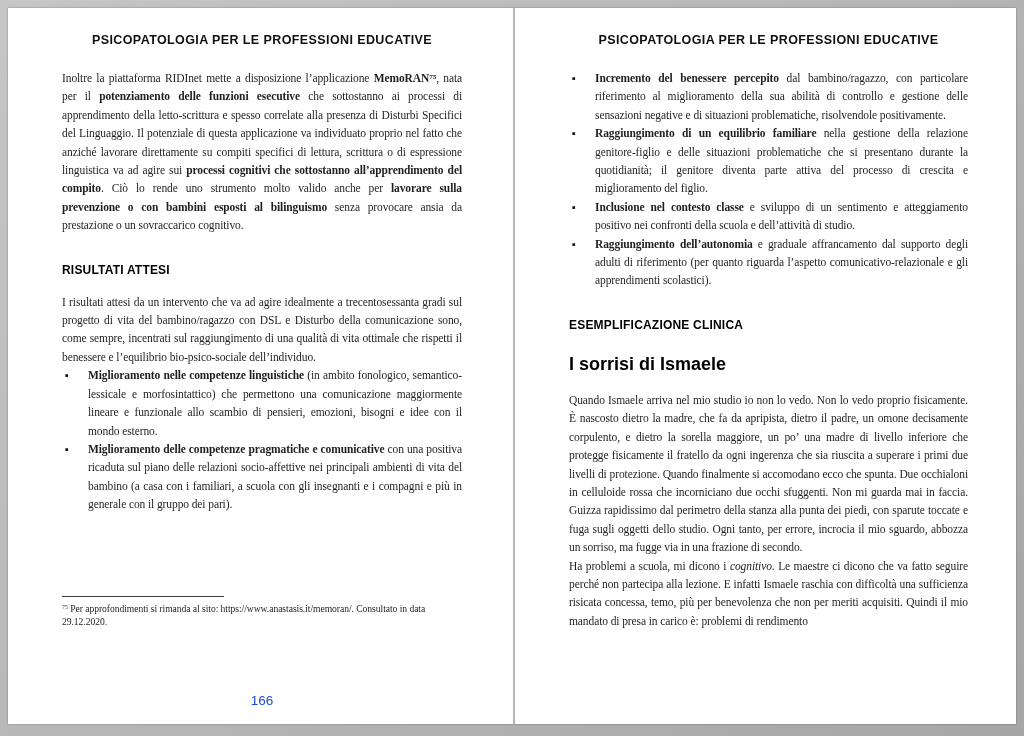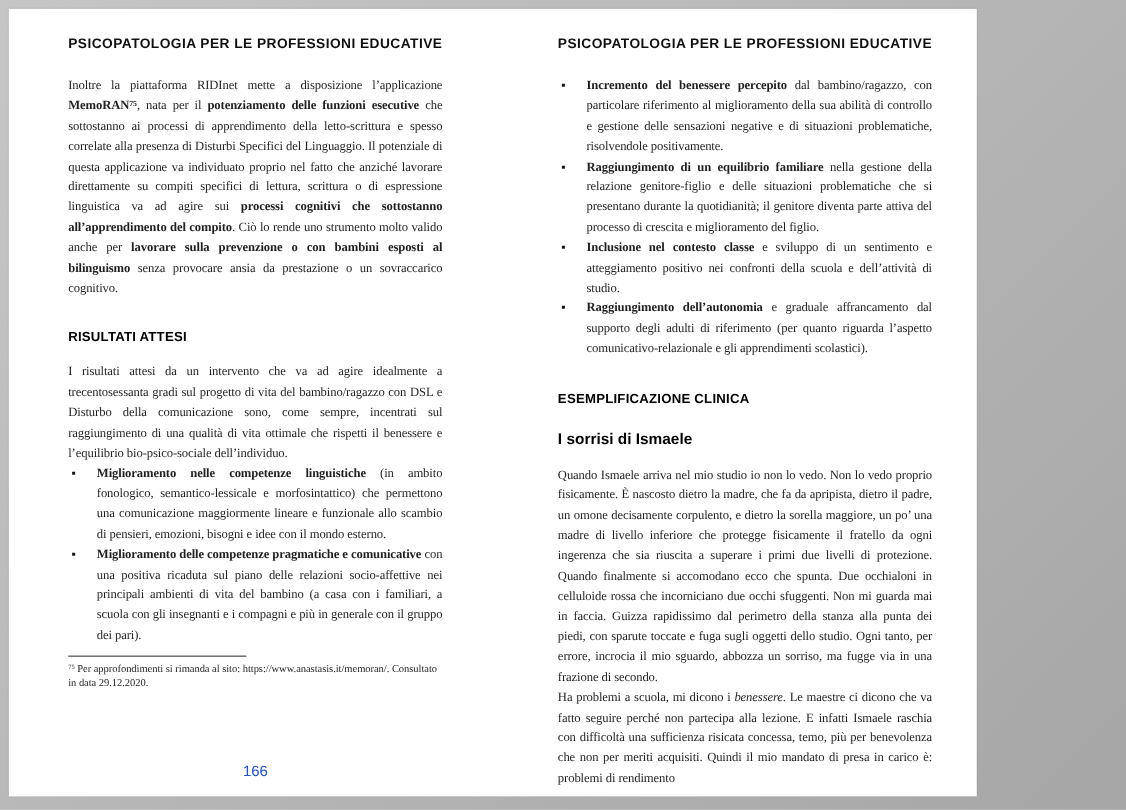--- a/index.html
+++ b/index.html
@@ -11,21 +11,21 @@
     overflow: hidden;
   }
   .frame {
     position: relative;
     width: 1024px; height: 736px;
     background: linear-gradient(135deg, #c6c6c6 0%, #a6a6a6 100%);
   }
   .sheet {
     position: absolute;
     left: 8px; top: 8px;
-    width: 880px; height: 716px;
+    width: 1008px; height: 716px;
     background: #ffffff;
     display: flex;
     box-shadow: 0 0 2px rgba(0,0,0,0.35);
   }
   .page {
     position: relative;
     height: 100%;
   }
   .page.left  { width: 505px; padding: 0 51px 0 54px; }
   .page.right { width: 501px; padding: 0 48px 0 54px; }
@@ -57,21 +57,21 @@
     font-family: "Liberation Sans", sans-serif;
     font-weight: 800;
     font-size: 12px;
     letter-spacing: 0.2px;
     color: #000;
   }
   .sub-heading {
     margin: 22px 0 16px 0;
     font-family: "Liberation Sans", sans-serif;
     font-weight: 800;
-    font-size: 14px;
+    font-size: 18px;
     color: #000;
   }
   .bullet {
     position: relative;
     padding-left: 26px;
   }
   .bullet::before {
     content: "\25AA";
     position: absolute;
     left: 3px; top: 0;
@@ -153,18 +153,18 @@
       <div class="body-text bullet"><span class="b">Raggiungimento di un equilibrio familiare</span><span> nella gestione della relazione genitore-figlio e delle situazioni problematiche che si presentano durante la quotidianità; il genitore diventa parte attiva del processo di crescita e miglioramento del figlio.</span></div>
       <div class="body-text bullet"><span class="b">Inclusione nel contesto classe</span><span> e sviluppo di un sentimento e atteggiamento positivo nei confronti della scuola e dell’attività di studio.</span></div>
       <div class="body-text bullet"><span class="b">Raggiungimento dell’autonomia</span><span> e graduale affrancamento dal supporto degli adulti di riferimento (per quanto riguarda l’aspetto comunicativo-relazionale e gli apprendimenti scolastici).</span></div>
 
       <h2 class="section-heading">ESEMPLIFICAZIONE CLINICA</h2>
 
       <h3 class="sub-heading">I sorrisi di Ismaele</h3>
 
       <p class="body-text">Quando Ismaele arriva nel mio studio io non lo vedo. Non lo vedo proprio fisicamente. È nascosto dietro la madre, che fa da apripista, dietro il padre, un omone decisamente corpulento, e dietro la sorella maggiore, un po’ una madre di livello inferiore che protegge fisicamente il fratello da ogni ingerenza che sia riuscita a superare i primi due livelli di protezione. Quando finalmente si accomodano ecco che spunta. Due occhialoni in celluloide rossa che incorniciano due occhi sfuggenti. Non mi guarda mai in faccia. Guizza rapidissimo dal perimetro della stanza alla punta dei piedi, con sparute toccate e fuga sugli oggetti dello studio. Ogni tanto, per errore, incrocia il mio sguardo, abbozza un sorriso, ma fugge via in una frazione di secondo.</p>
 
-      <p class="body-text"><span>Ha problemi a scuola, mi dicono i </span><span class="i">benessere</span><span>. Le maestre ci dicono che va fatto seguire perché non partecipa alla lezione. E infatti Ismaele raschia con difficoltà una sufficienza risicata concessa, temo, più per benevolenza che non per meriti acquisiti. Quindi il mio mandato di presa in carico è: problemi di rendimento</span></p>
+      <p class="body-text"><span>Ha problemi a scuola, mi dicono i </span><span class="i">cognitivo</span><span>. Le maestre ci dicono che va fatto seguire perché non partecipa alla lezione. E infatti Ismaele raschia con difficoltà una sufficienza risicata concessa, temo, più per benevolenza che non per meriti acquisiti. Quindi il mio mandato di presa in carico è: problemi di rendimento</span></p>
 
     </div>
 
   </div>
 </div>
 
 </body></html>

